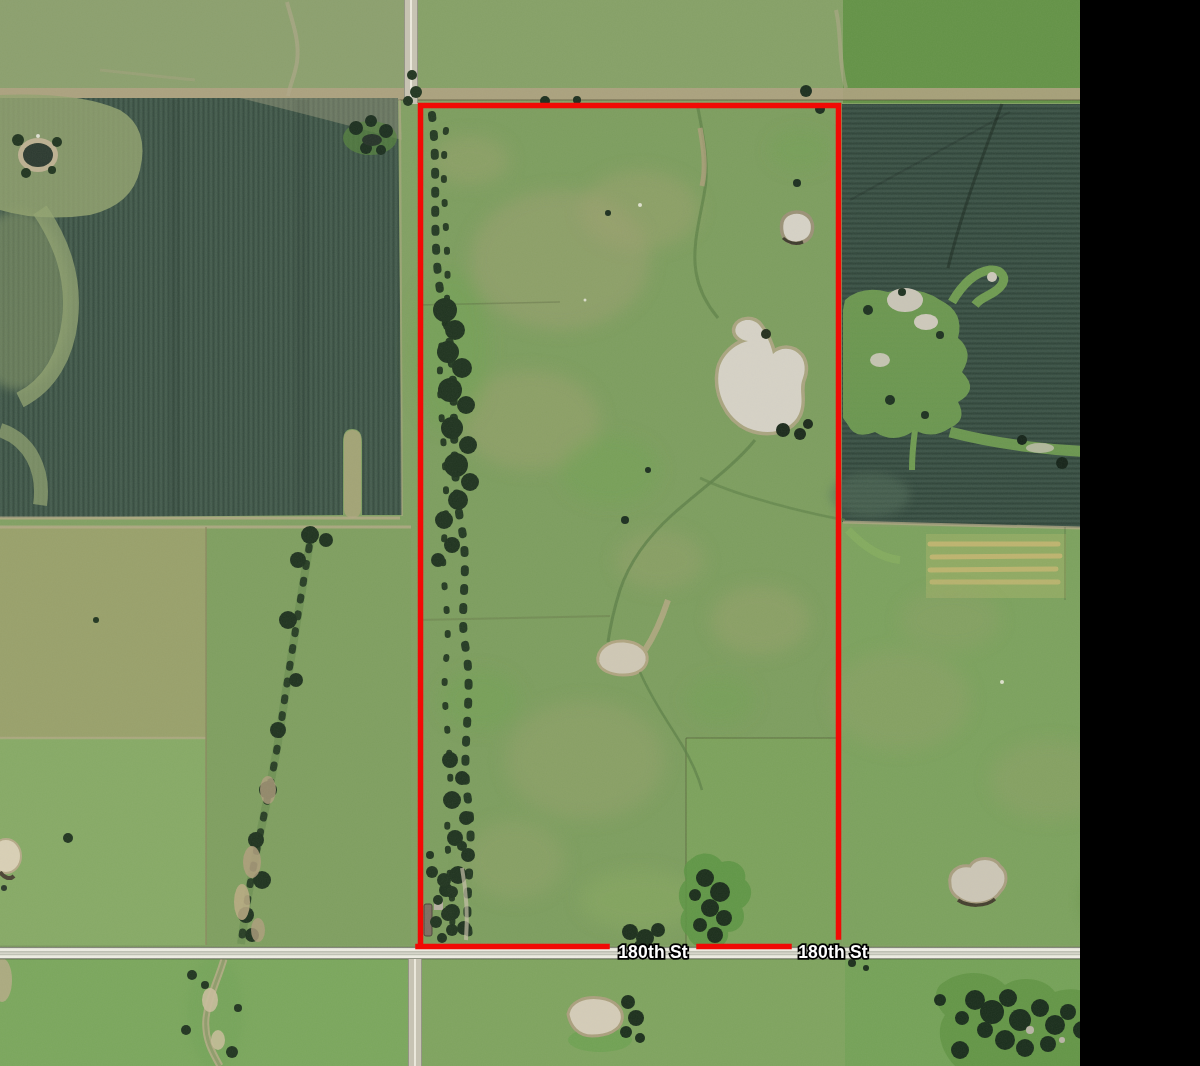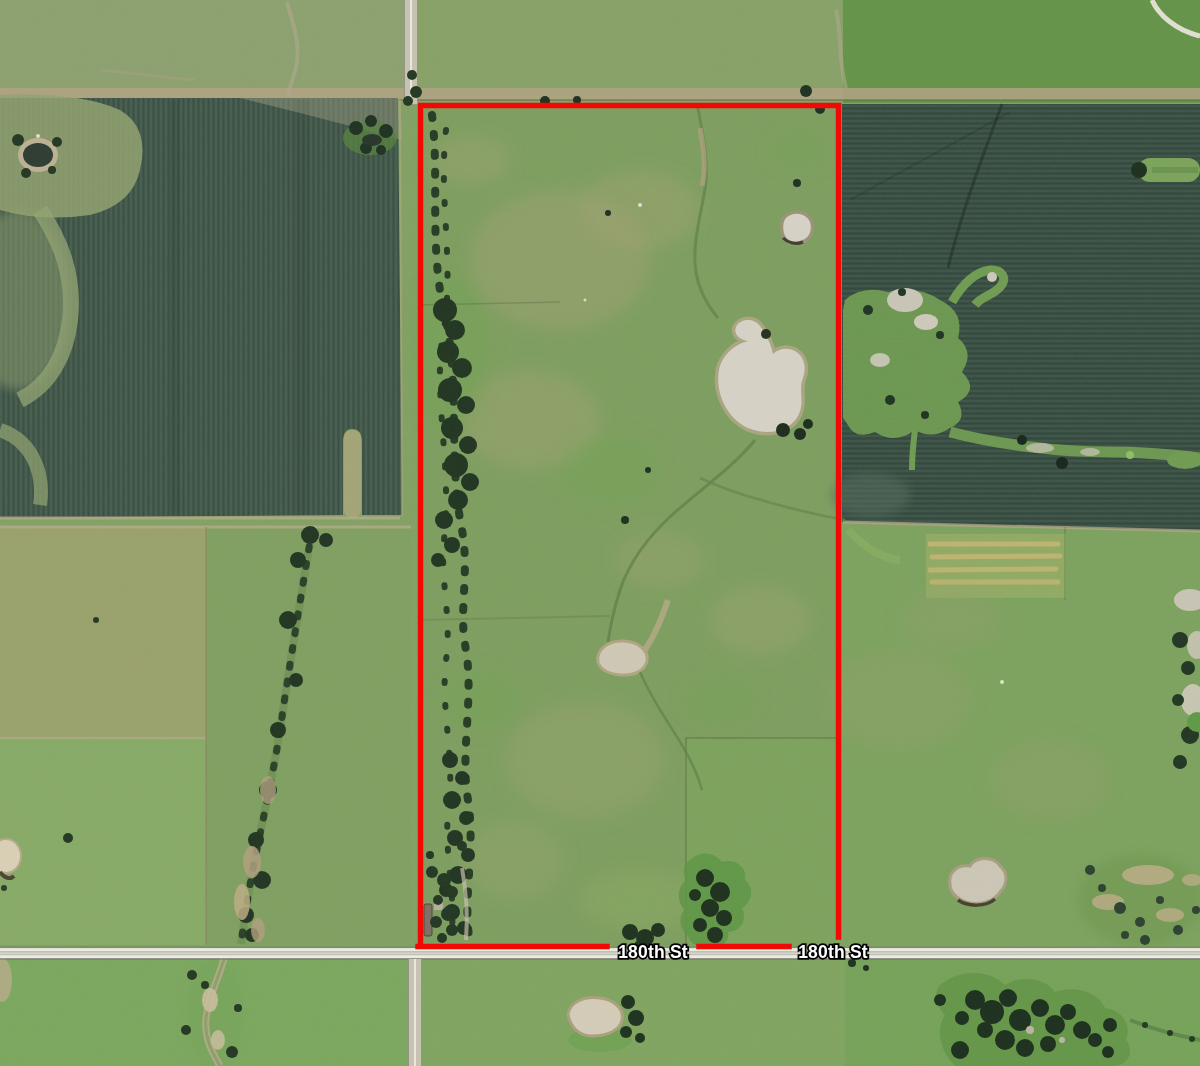--- a/index.html
+++ b/index.html
@@ -1,16 +1,16 @@
 <!DOCTYPE html>
 <html><head>
 <meta charset="utf-8">
 <style>
   html,body{margin:0;padding:0;background:#000;}
-  .map-wrap{position:relative;width:1200px;height:1066px;overflow:hidden;background:#c2410c;}
+  .map-wrap{position:relative;width:1080px;height:1066px;overflow:hidden;background:#c2410c;}
   .map-wrap svg{position:absolute;left:0;top:0;display:block;}
   text.road-label{
     font-family:"Liberation Sans", sans-serif;
     font-weight:700;
     font-size:17.5px;
     letter-spacing:.2px;
     fill:#ffffff;
     stroke:#000000;
     stroke-width:3.6px;
     paint-order:stroke;

